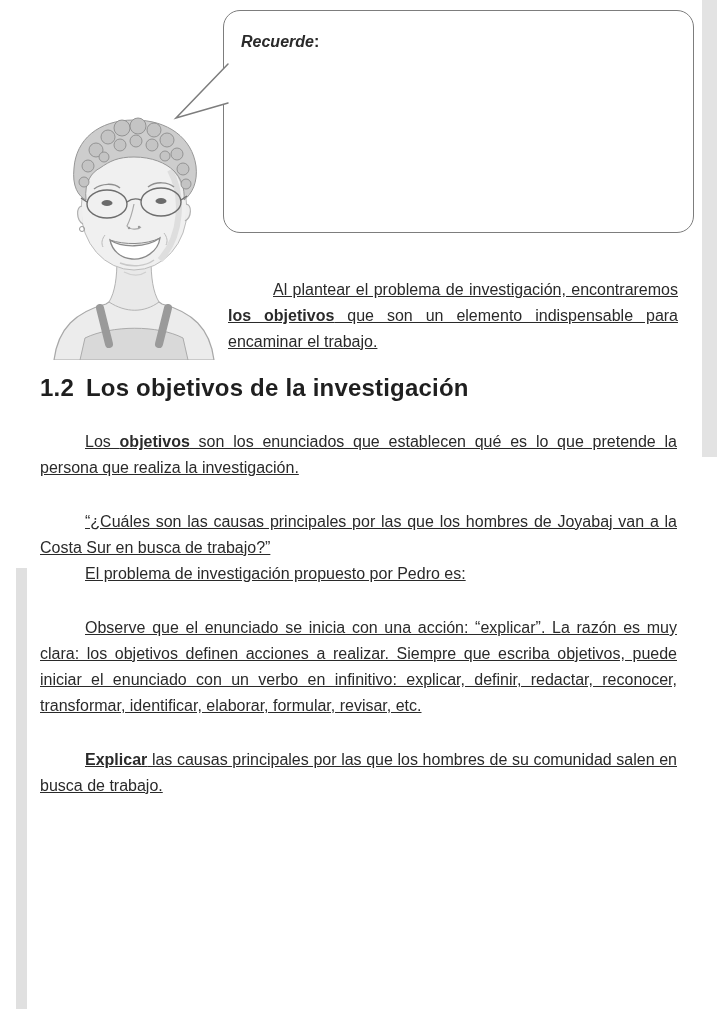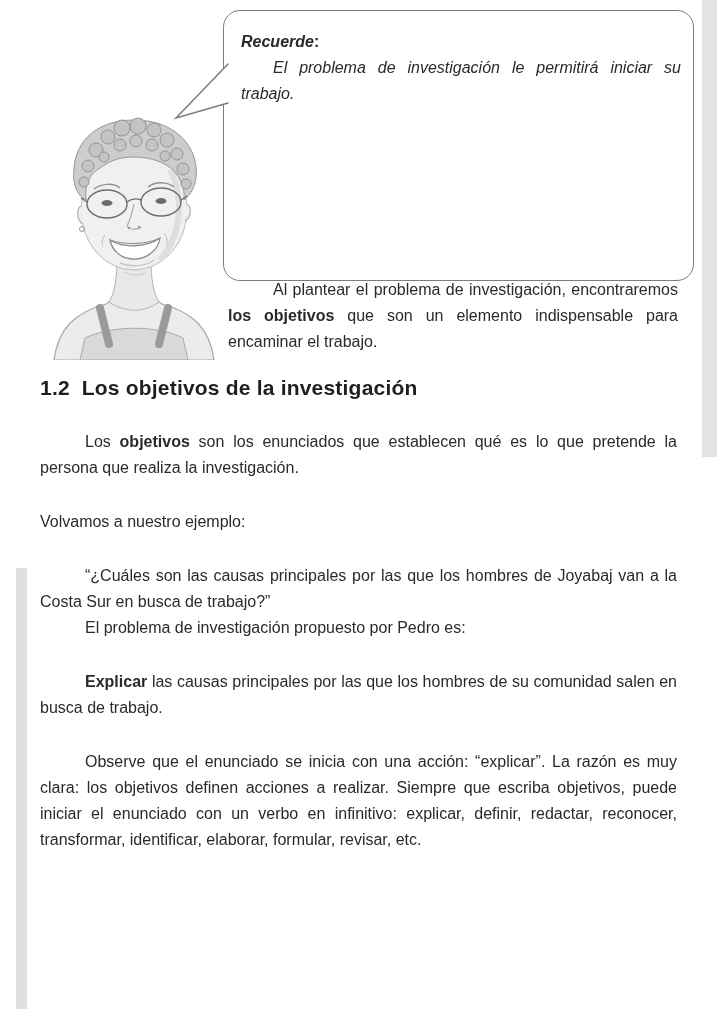--- a/index.html
+++ b/index.html
@@ -13,48 +13,48 @@
     overflow:hidden;
   }
   
   .right-strip{position:absolute;left:702px;top:0;width:15px;height:457px;background:#e3e3e3;}
   .left-strip{position:absolute;left:16px;top:568px;width:11px;height:441px;background:#e0e0e0;}
 
   
   .top-area{position:relative;height:368px;}
   .portrait{position:absolute;left:48px;top:112px;width:172px;height:248px;}
   .bubble{
-    position:absolute;left:223px;top:10px;width:471px;height:271px;
+    position:absolute;left:223px;top:10px;width:471px;height:223px;
     box-sizing:border-box;
     border:1.5px solid #7d7d7d;border-radius:17px;
     background:#fff;
     padding:18px 12px 0 17px;
     text-align:justify;
   }
   .bubble p{margin:0;}
   .bubble .bind{text-indent:32px;}
   .bubble-title{font-weight:bold;font-style:italic;}
   .bubble-title .colon{font-style:normal;font-weight:bold;}
   .italic{font-style:italic;}
   .tail{position:absolute;left:-51px;top:50px;width:58px;height:62px;overflow:visible;}
 
   .intro{
     position:absolute;left:228px;top:277px;width:450px;
-    margin:0;text-align:justify;text-indent:45px;
+    margin:0;text-align:justify;text-indent:45px;text-decoration:underline;
   }
 
   .heading{
     margin:7px 42px 0 40px;
-    font-size:21px;line-height:26px;font-weight:bold;color:#1f1f1f;
+    font-size:24px;line-height:26px;font-weight:bold;color:#1f1f1f;
     letter-spacing:0.2px;
   }
   .heading .hnum{margin-right:12px;}
 
   .bodytext{margin:0 42px 0 40px;}
-  .para{margin:28px 0 0 0;text-align:justify;}
+  .para{margin:28px 0 0 0;text-align:justify;text-decoration:underline;}
   .para.indent{text-indent:45px;}
   .para.flush{margin-top:0;}
   b{font-weight:bold;}
 </style>
 </head>
 <body>
 
 <div class="page">
 
   <div class="right-strip"></div>
@@ -125,30 +125,28 @@
       <path d="M57,123 C54,127 53,131 55,135" stroke="#bcbcbc" stroke-width="1" fill="none"></path>
       <path d="M116,121 C119,125 120,129 118,133" stroke="#bcbcbc" stroke-width="1" fill="none"></path>
       <path d="M76,160 C84,164 92,164 98,160" stroke="#cfcfcf" stroke-width="1.2" fill="none"></path>
     </svg>
 
     <div class="bubble">
       <svg class="tail" viewBox="0 0 58 62">
         <path d="M55,3 L3,57 L55,42" fill="#ffffff" stroke="#7d7d7d" stroke-width="1.5" stroke-linecap="round"></path>
       </svg>
       <p class="bubble-title"><span>Recuerde</span><span class="colon">:</span></p>
-      <p class="bind italic">El problema de investigación le permitirá iniciar su trabajo.</p>
     </div>
 
     <p class="intro"><span>Al plantear el problema de investigación, encontraremos </span><b>los objetivos</b><span> que son un elemento indispensable para encaminar el trabajo.</span></p>
   </div>
 
   <h2 class="heading"><span class="hnum">1.2</span><span>Los objetivos de la investigación</span></h2>
 
   <div class="bodytext">
     <p class="para indent"><span>Los </span><b>objetivos</b><span> son los enunciados que establecen qué es lo que pretende la persona que realiza la investigación.</span></p>
-    <p class="para">Volvamos a nuestro ejemplo:</p>
     <p class="para indent">“¿Cuáles son las causas principales por las que los hombres de Joyabaj van a la Costa Sur en busca de trabajo?”</p>
     <p class="para indent flush">El problema de investigación propuesto por Pedro es:</p>
+    <p class="para indent">Observe que el enunciado se inicia con una acción: “explicar”. La razón es muy clara: los objetivos definen acciones a realizar. Siempre que escriba objetivos, puede iniciar el enunciado con un verbo en infinitivo: explicar, definir, redactar, reconocer, transformar, identificar, elaborar, formular, revisar, etc.</p>
     <p class="para indent"><b>Explicar</b><span> las causas principales por las que los hombres de su comunidad salen en busca de trabajo.</span></p>
-    <p class="para indent">Observe que el enunciado se inicia con una acción: “explicar”. La razón es muy clara: los objetivos definen acciones a realizar. Siempre que escriba objetivos, puede iniciar el enunciado con un verbo en infinitivo: explicar, definir, redactar, reconocer, transformar, identificar, elaborar, formular, revisar, etc.</p>
   </div>
 
 </div>
 
 </body></html>

